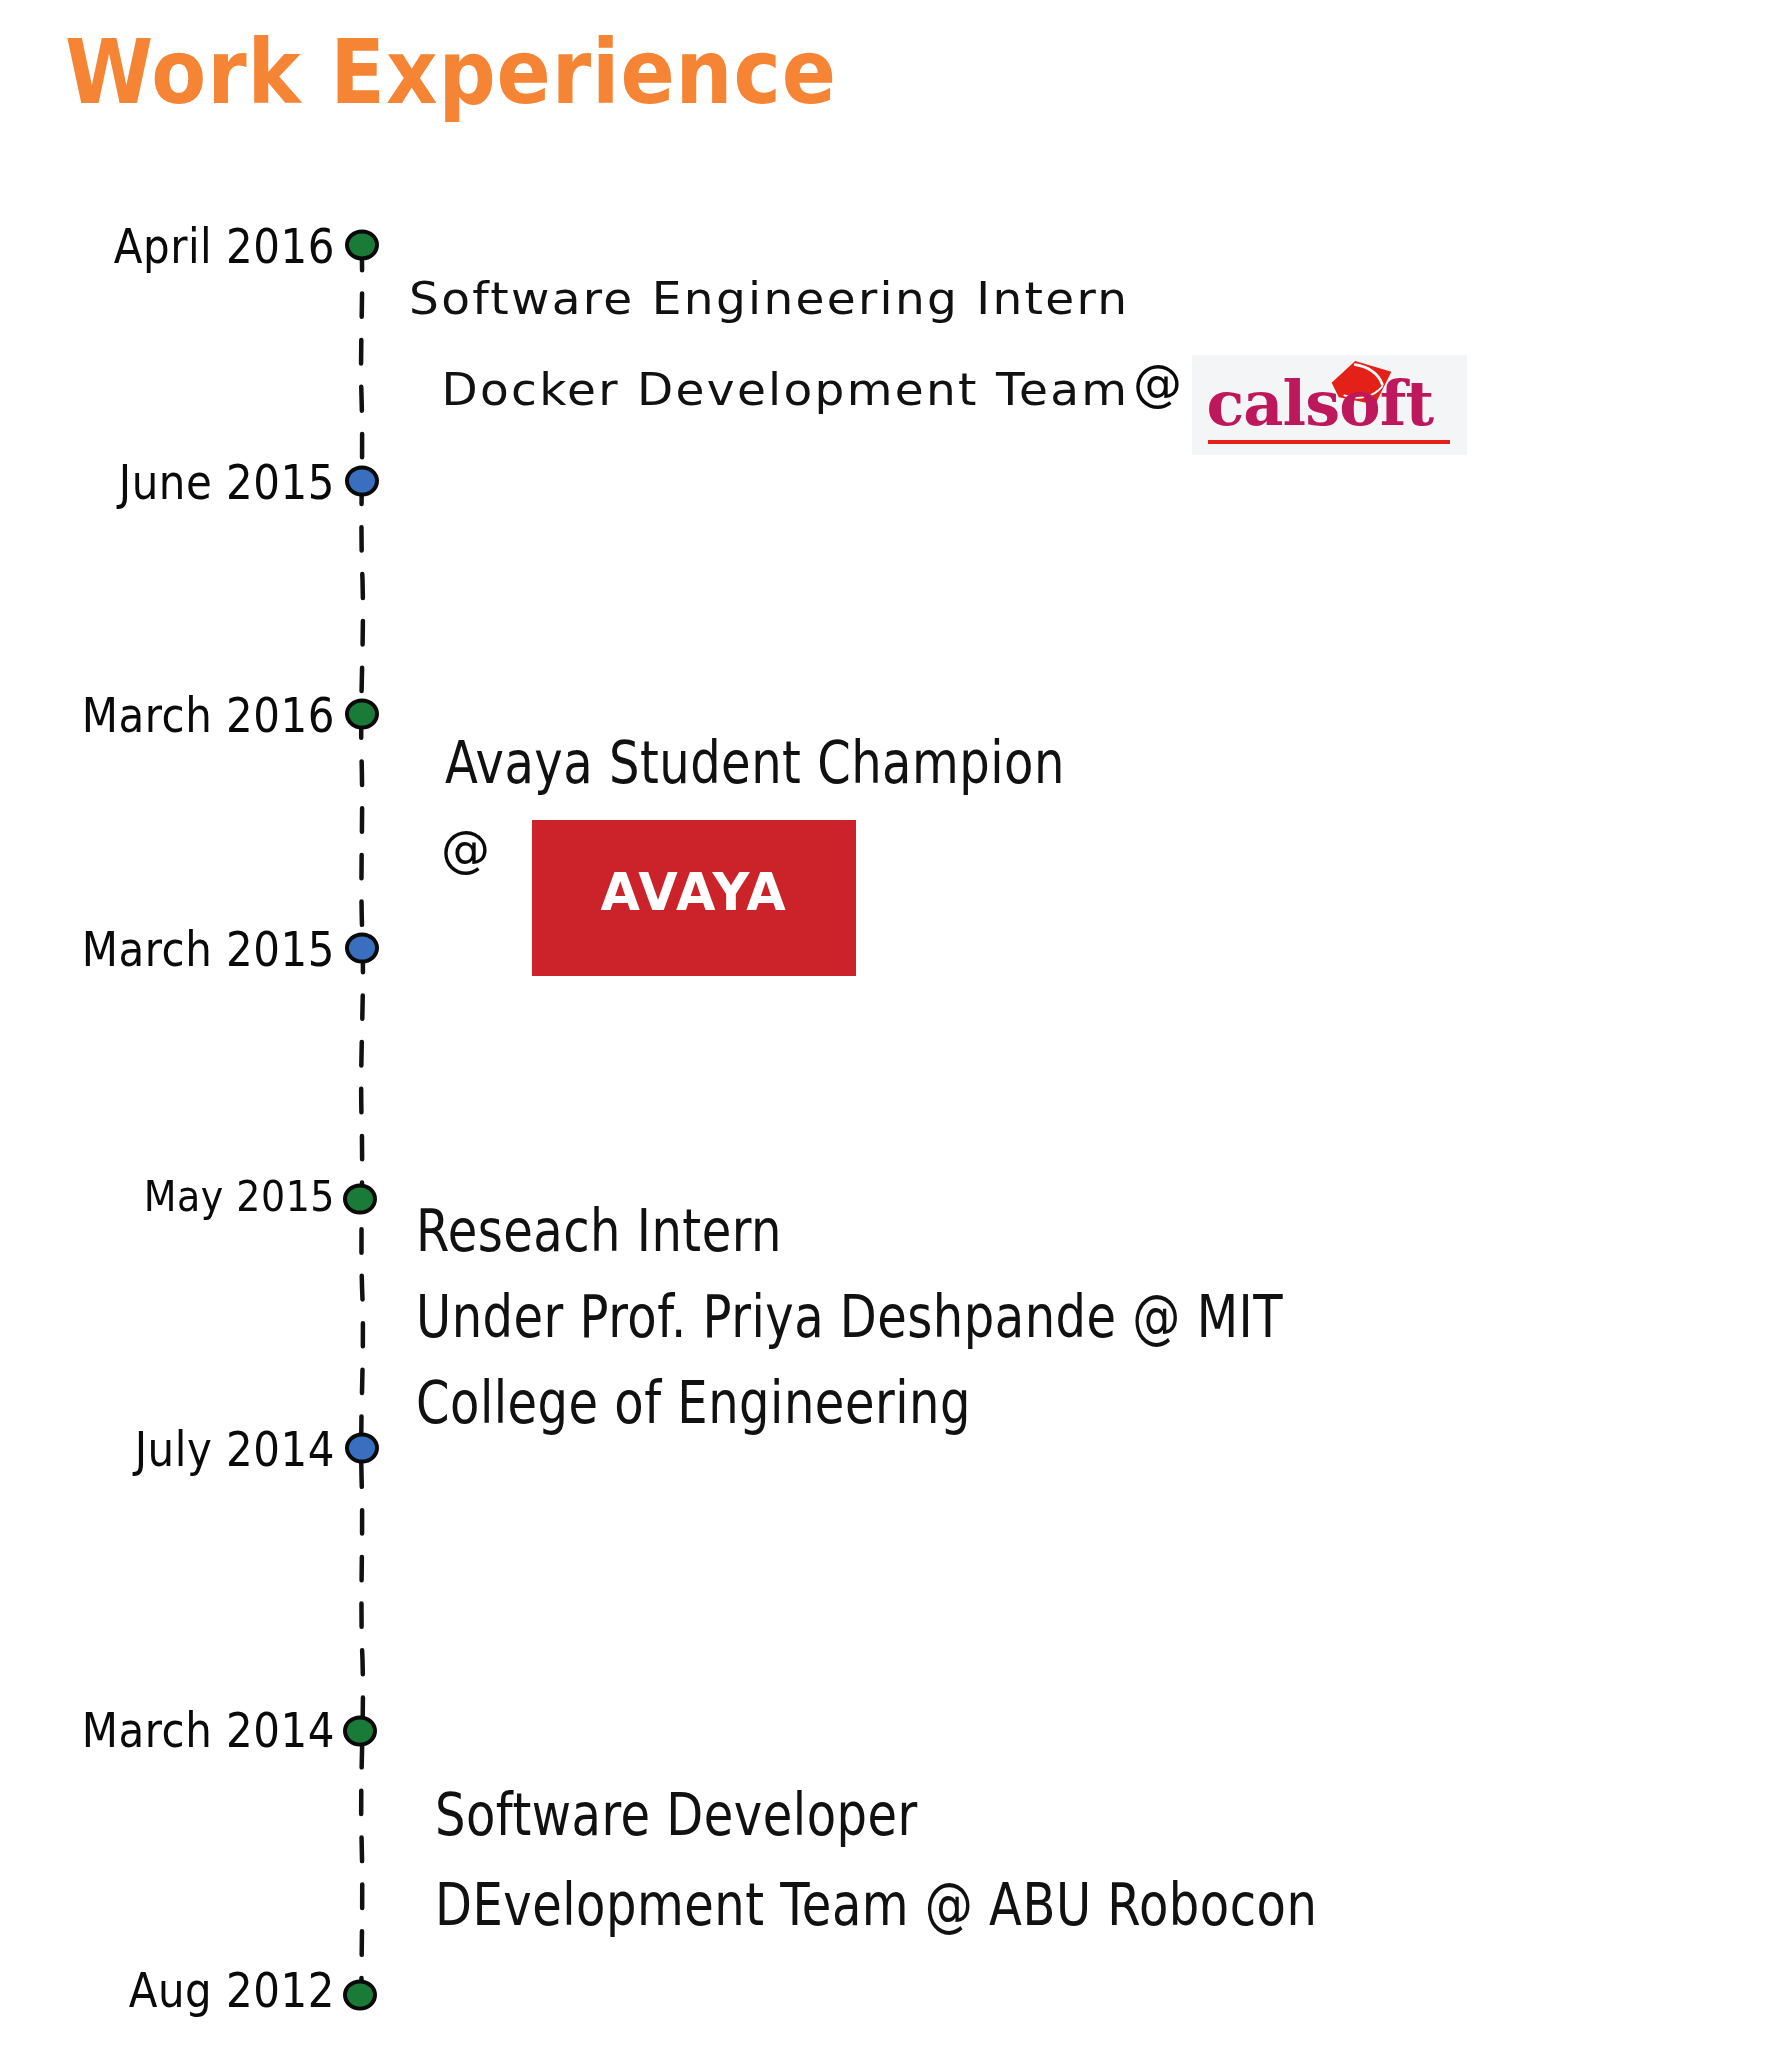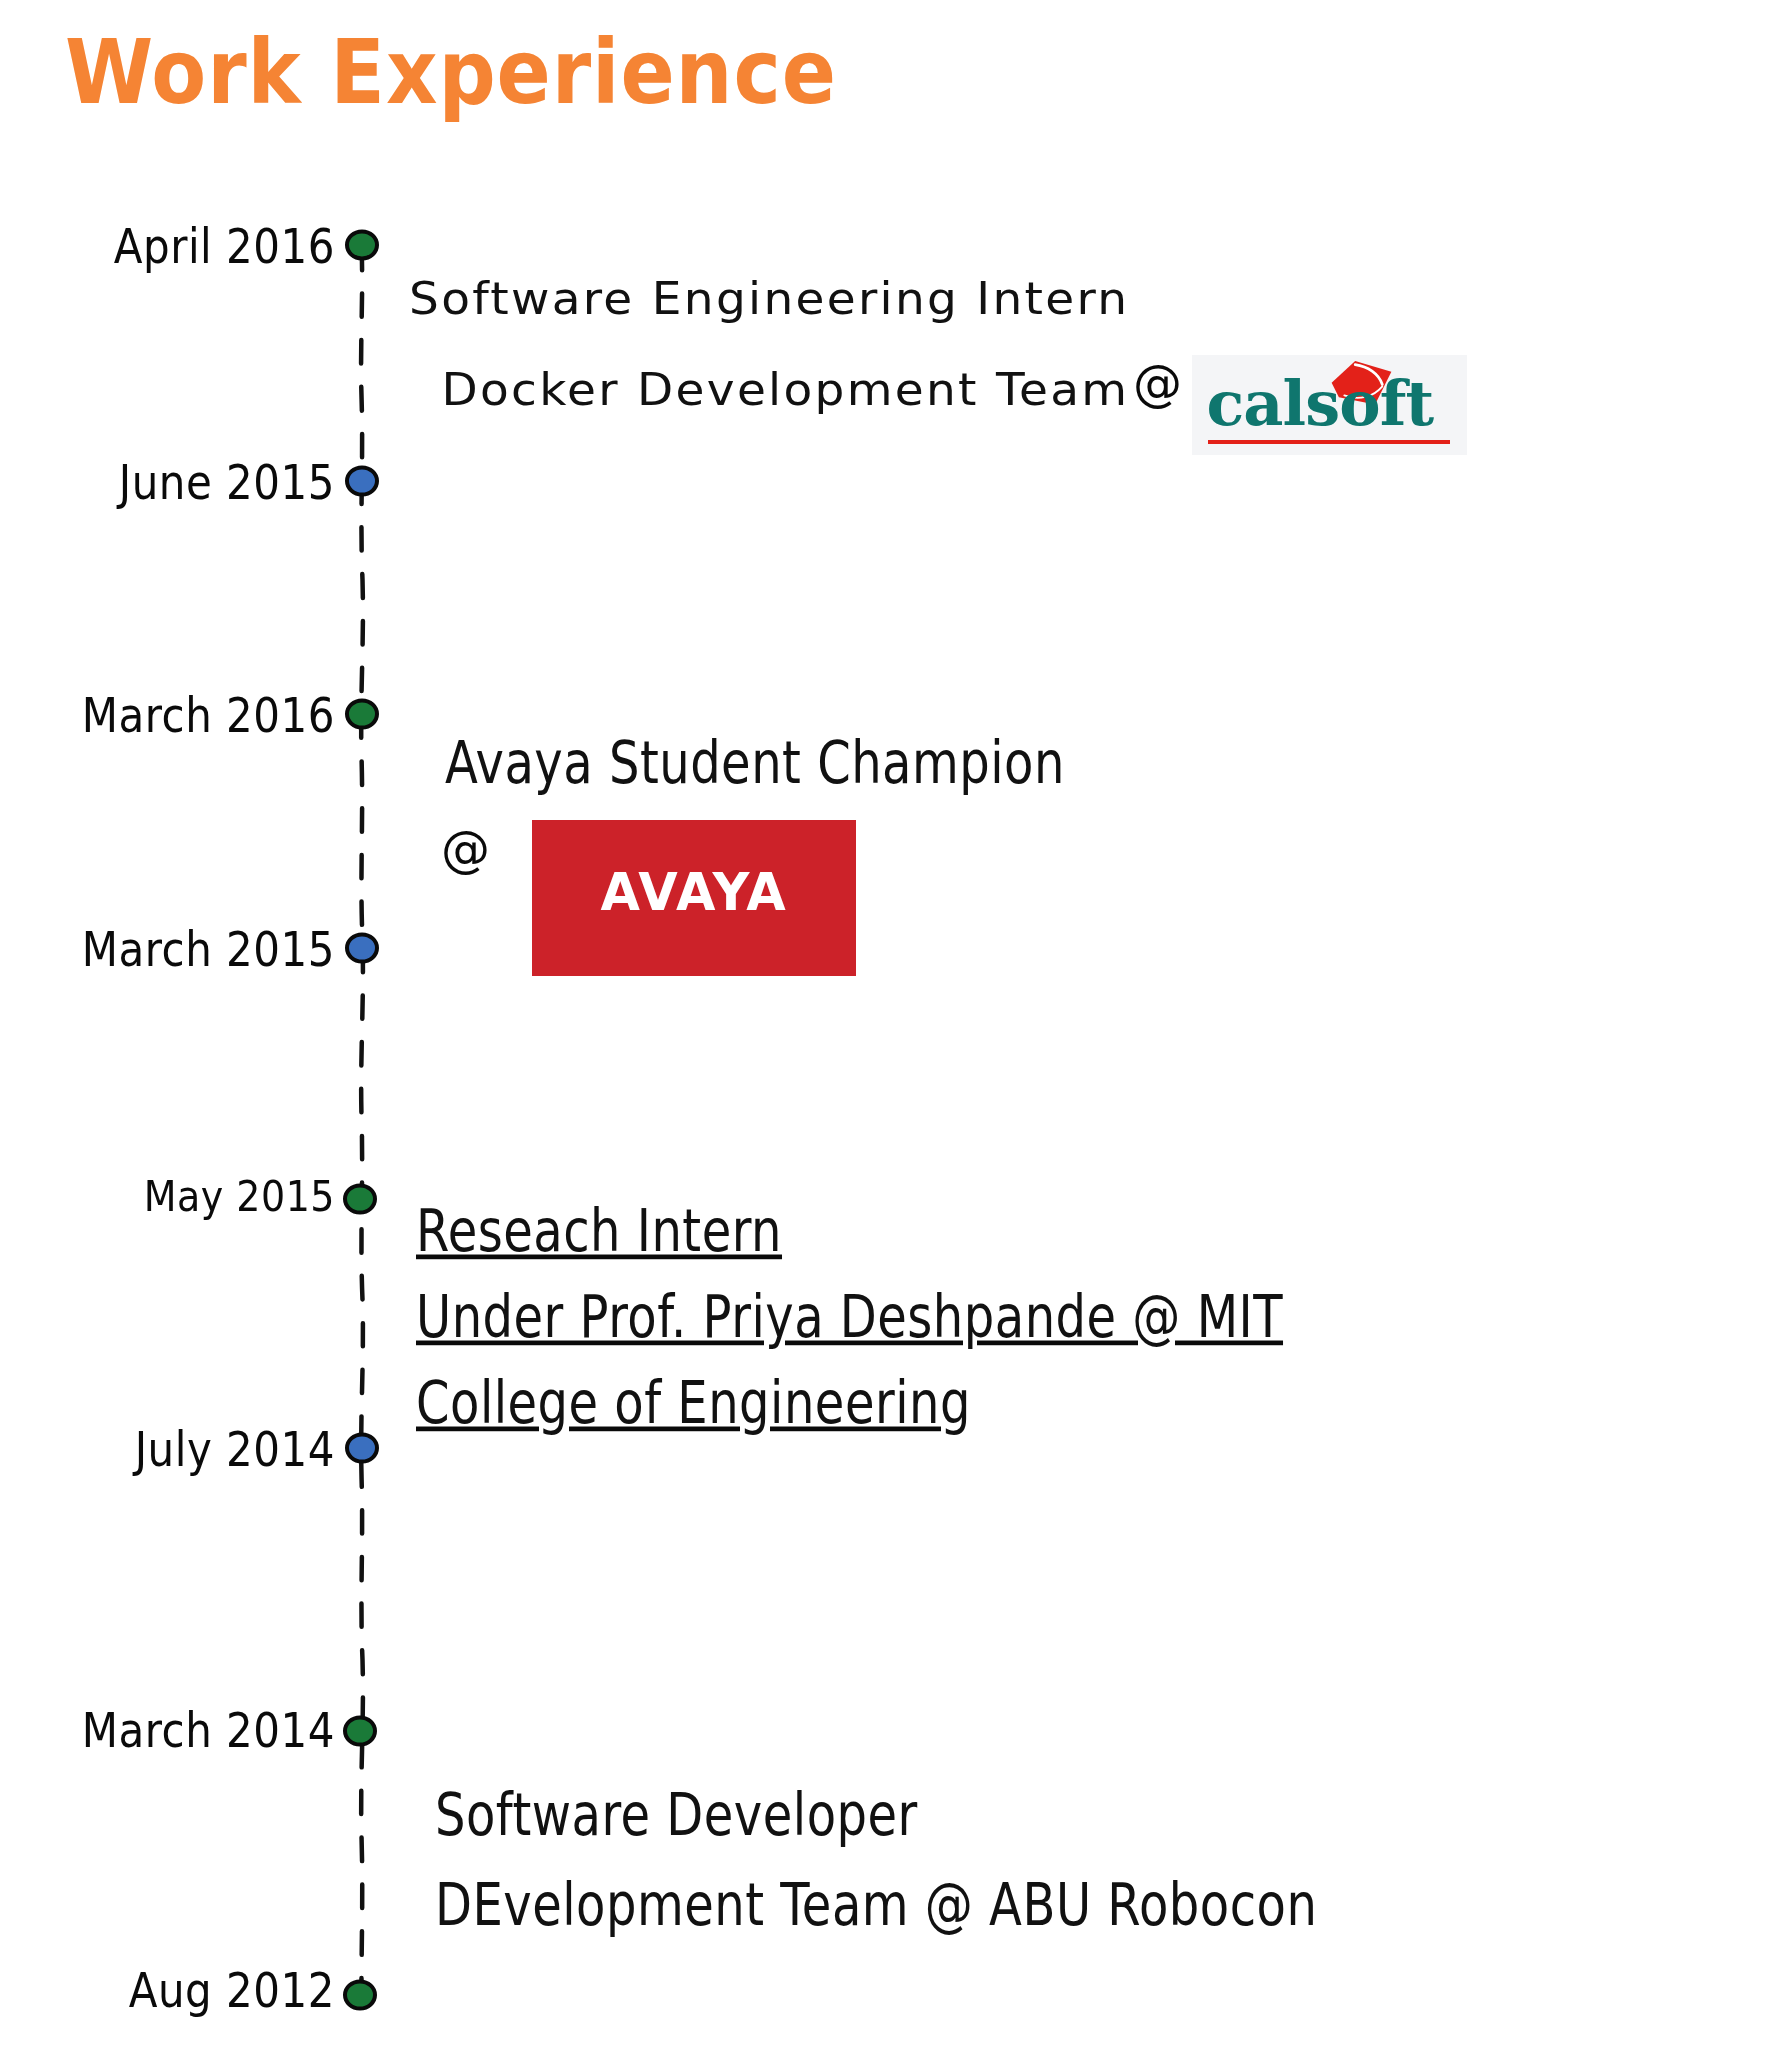--- a/index.html
+++ b/index.html
@@ -116,21 +116,21 @@
     height: 100px;
     background: #f4f5f7;
   }
   #calsoft-wordmark {
     position: absolute;
     left: 14.5px;
     bottom: 20px;
     font-family: "DejaVu Serif", serif;
     font-weight: bold;
     font-size: 62px;
-    color: #0f766e;
+    color: #be185d;
     letter-spacing: -0.9px;
     line-height: 1;
   }
   #calsoft-underline {
     position: absolute;
     left: 16.3px;
     bottom: 11px;
     width: 242px;
     height: 4.5px;
     background: #e32119;
@@ -217,21 +217,21 @@
 
 <div class="entry-block style-tall" style="left:445px; top:735px;">
   <div class="entry-line">Avaya Student Champion</div>
 </div>
 <div class="at-symbol" style="left:441px; top:821px;">@</div>
 
 <div id="avaya-logo">
   <div id="avaya-wordmark">AVAYA</div>
 </div>
 
-<div class="entry-block style-tall" style="left:416px; top:1203px;text-decoration:underline;">
+<div class="entry-block style-tall" style="left:416px; top:1203px;">
   <div class="entry-line" style="margin-bottom:29px;">Reseach Intern</div>
   <div class="entry-line" style="margin-bottom:29px;">Under Prof. Priya Deshpande @ MIT</div>
   <div class="entry-line">College of Engineering</div>
 </div>
 
 <div class="entry-block style-tall" style="left:435px; top:1787px;">
   <div class="entry-line" style="margin-bottom:33px;">Software Developer</div>
   <div class="entry-line">DEvelopment Team @ ABU Robocon</div>
 </div>
 

